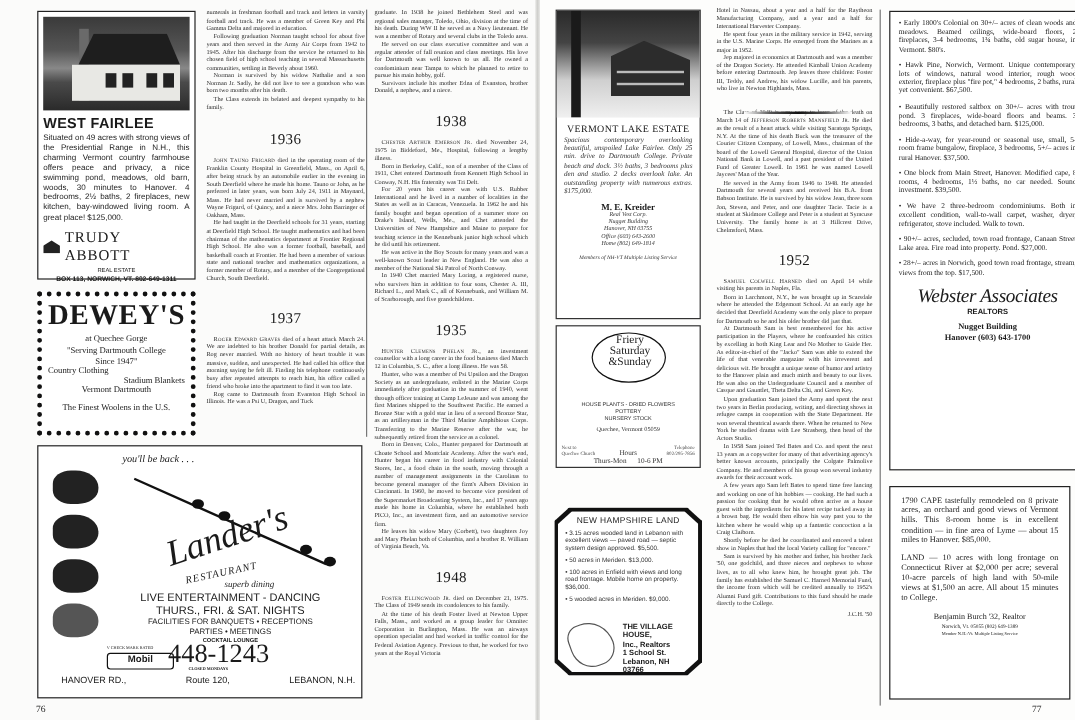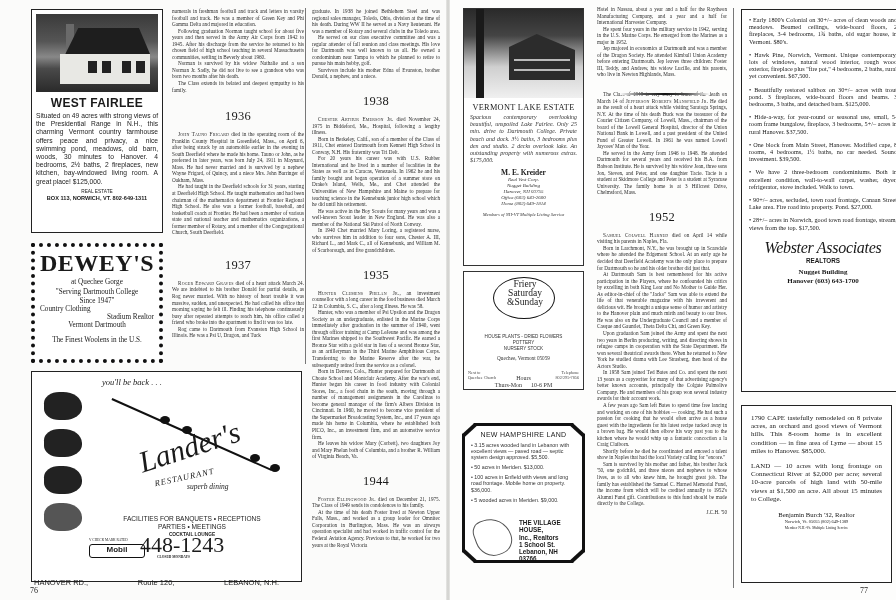--- a/index.html
+++ b/index.html
@@ -19,21 +19,21 @@
   .vline { position: absolute; width: 1px; background: #777; }
 
   
   .wf { left: 31px; top: 9px; width: 132px; height: 224px; padding: 4px 4px; }
   .photo { background: linear-gradient(180deg,#3a3a3a 0%,#555 35%,#888 55%,#4a4a4a 70%,#2a2a2a 100%); position: relative; overflow: hidden; }
   .wf .photo { height: 78px; }
   .house-roof { position: absolute; left: 22px; top: 14px; width: 92px; height: 26px; background: #1e1e1e; clip-path: polygon(8% 100%, 22% 0, 88% 0, 100% 100%); }
   .house-wall { position: absolute; left: 24px; top: 40px; width: 90px; height: 30px; background: #e8e8e4; }
   .house-win { position: absolute; top: 47px; width: 9px; height: 12px; background: #222; }
   .chimney { position: absolute; left: 30px; top: 10px; width: 8px; height: 60px; background: #6a6a6a; }
-  .wf-title { font-family: "Liberation Sans", sans-serif; font-weight: bold; font-size: 12px; text-align: center; margin-top: 4px; letter-spacing: 0.3px; }
+  .wf-title { font-family: "Liberation Sans", sans-serif; font-weight: bold; font-size: 12px; text-align: left; margin-top: 4px; letter-spacing: 0.3px; }
   .wf-body { font-family: "Liberation Sans", sans-serif; font-size: 6.7px; line-height: 8.2px; text-align: justify; margin-top: 2px; color: #222; }
   .wf-logo { display: flex; align-items: center; gap: 4px; margin-top: 5px; }
   .wf-logo-icon { width: 14px; height: 11px; background: #222; clip-path: polygon(0 40%, 50% 0, 100% 40%, 100% 100%, 0 100%); }
   .wf-logo-text { font-family: "Liberation Serif", serif; font-size: 12.5px; letter-spacing: 0.8px; }
   .wf-sub { font-family: "Liberation Sans", sans-serif; font-size: 4.8px; text-align: center; margin-top: 3px; }
   .wf-addr { font-family: "Liberation Sans", sans-serif; font-weight: bold; font-size: 5.6px; text-align: center; margin-top: 1px; }
 
   
   .dw { left: 31px; top: 243px; width: 132px; height: 120px; border: none; padding: 8px 9px; background: #fff; }
   .diamond-border { position: absolute; inset: 0; border: 4px dotted #111; }
@@ -52,21 +52,21 @@
   .ld-skewer { position: absolute; left: 80px; top: 26px; width: 175px; height: 1.5px; background: #111; transform: rotate(24deg); transform-origin: left center; }
   .ld-skewer-item { position: absolute; width: 10px; height: 8px; background: #111; border-radius: 50%; }
   .ld-superb { position: absolute; left: 155px; top: 110px; font-style: italic; font-size: 7.5px; }
   .ld-live { position: absolute; left: 60px; top: 121px; width: 200px; text-align: center; font-family: "Liberation Sans", sans-serif; font-size: 9.2px; line-height: 10.5px; }
   .ld-fac { position: absolute; left: 60px; top: 143px; width: 200px; text-align: center; font-family: "Liberation Sans", sans-serif; font-size: 6.6px; line-height: 7.6px; }
   .ld-cocktail { position: absolute; left: 60px; top: 160px; width: 200px; text-align: center; font-family: "Liberation Sans", sans-serif; font-weight: bold; font-size: 4.8px; }
   .ld-check { position: absolute; left: 57px; top: 166px; font-size: 3.5px; }
   .ld-mobil { position: absolute; left: 57px; top: 172px; width: 56px; height: 14px; border: 1.5px solid #111; border-radius: 3px; font-family: "Liberation Sans", sans-serif; font-weight: bold; font-size: 8px; text-align: center; line-height: 9px; }
   .ld-phone { position: absolute; left: 108px; top: 162px; font-family: "Liberation Serif", serif; font-size: 22px; line-height: 22px; }
   .ld-closed { position: absolute; left: 125px; top: 183px; font-size: 3.5px; font-weight: bold; }
-  .ld-addr { position: absolute; left: 2px; top: 190px; width: 245px; display: flex; justify-content: space-between; font-family: "Liberation Sans", sans-serif; font-size: 7.5px; margin-top: 16px; }
+  .ld-addr { position: absolute; left: 19px; top: 190px; width: 245px; display: flex; justify-content: space-between; font-family: "Liberation Sans", sans-serif; font-size: 7.5px; }
 
   
   .vl { left: 463px; top: 8px; width: 121px; height: 258px; padding: 0; border: 1px solid #333; }
   .vl .photo { height: 89px; background: linear-gradient(180deg,#2a2a2a 0%,#444 30%,#cfcfcf 65%,#f0f0f0 100%); }
   .chalet { position: absolute; left: 45px; top: 25px; width: 66px; height: 46px; background: #2c2c2c; clip-path: polygon(0 28%, 42% 0, 100% 35%, 100% 100%, 0 100%); }
   .chalet-rail { position: absolute; left: 50px; height: 2px; width: 56px; background: #bbb; }
   .tree { position: absolute; width: 8px; background: #1a1a1a; top: 0; height: 89px; }
   .vl-title { font-family: "Liberation Serif", serif; font-size: 8.3px; text-align: center; margin-top: 5px; letter-spacing: 0.3px; }
   .vl-body { font-family: "Liberation Serif", serif; font-style: italic; font-size: 5.9px; line-height: 7.2px; text-align: justify; padding: 2px 6px 0; color: #333; }
   .vl-name { font-family: "Liberation Serif", serif; font-weight: bold; font-size: 7.5px; text-align: center; margin-top: 4px; }
@@ -118,32 +118,36 @@
     <div class="chimney"></div>
     <div class="house-roof"></div>
     <div class="house-wall"></div>
     <div class="house-win" style="left:52px"></div>
     <div class="house-win" style="left:66px"></div>
     <div class="house-win" style="left:86px"></div>
     <div class="house-win" style="left:100px"></div>
   </div>
   <div class="wf-title">WEST FAIRLEE</div>
   <div class="wf-body">Situated on 49 acres with strong views of the Presidential Range in N.H., this charming Vermont country farmhouse offers peace and privacy, a nice swimming pond, meadows, old barn, woods, 30 minutes to Hanover. 4 bedrooms, 2½ baths, 2 fireplaces, new kitchen, bay-windowed living room. A great place! $125,000.</div>
+  <div class="wf-logo">
+    <span class="wf-logo-icon"></span>
+    <span class="wf-logo-text">TRUDY ABBOTT</span>
+  </div>
   <div class="wf-sub">REAL ESTATE</div>
   <div class="wf-addr">BOX 113, NORWICH, VT.   802-649-1311</div>
 </div>
 
 <div class="box dw">
   <div class="diamond-border"></div>
   <div class="dw-title">DEWEY'S</div>
   <div class="dw-line" style="margin-top:3px">at Quechee Gorge</div>
   <div class="dw-line" style="margin-top:2px">"Serving Dartmouth College</div>
   <div class="dw-line">Since 1947"</div>
   <div class="dw-line left">Country Clothing</div>
-  <div class="dw-line right">Stadium Realtor</div>
+  <div class="dw-line right">Stadium Blankets</div>
   <div class="dw-line">Vermont Dartmouth</div>
   <div class="dw-line" style="margin-top:6px">The Finest Woolens in the U.S.</div>
 </div>
 
 <div class="col" style="left:172px; top:8px; width:132px;">
   <p style="text-indent:0">numerals in freshman football and track and letters in varsity football and track. He was a member of Green Key and Phi Gamma Delta and majored in education.</p>
   <p>Following graduation Norman taught school for about five years and then served in the Army Air Corps from 1942 to 1945. After his discharge from the service he returned to his chosen field of high school teaching in several Massachusetts communities, settling in Beverly about 1960.</p>
   <p>Norman is survived by his widow Nathalie and a son Norman Jr. Sadly, he did not live to see a grandson who was born two months after his death.</p>
   <p>The Class extends its belated and deepest sympathy to his family.</p>
   <div class="year" style="margin-top:16px">1936</div>
@@ -163,41 +167,45 @@
   <p><span class="sc">Chester Arthur Emerson Jr.</span><span> died November 24, 1975 in Biddeford, Me., Hospital, following a lengthy illness.</span></p>
   <p>Born in Berkeley, Calif., son of a member of the Class of 1911, Chet entered Dartmouth from Kennett High School in Conway, N.H. His fraternity was Tri Delt.</p>
   <p>For 20 years his career was with U.S. Rubber International and he lived in a number of localities in the States as well as in Caracas, Venezuela. In 1962 he and his family bought and began operation of a summer store on Drake's Island, Wells, Me., and Chet attended the Universities of New Hampshire and Maine to prepare for teaching science in the Kennebunk junior high school which he did until his retirement.</p>
   <p>He was active in the Boy Scouts for many years and was a well-known Scout leader in New England. He was also a member of the National Ski Patrol of North Conway.</p>
   <p>In 1940 Chet married Mary Loring, a registered nurse, who survives him in addition to four sons, Chester A. III, Richard L., and Mark C., all of Kennebunk, and William M. of Scarborough, and five grandchildren.</p>
   <div class="year">1935</div>
   <p><span class="sc">Hunter Clemens Phelan Jr.</span><span>, an investment counsellor with a long career in the food business died March 12 in Columbia, S. C., after a long illness. He was 58.</span></p>
   <p>Hunter, who was a member of Psi Upsilon and the Dragon Society as an undergraduate, enlisted in the Marine Corps immediately after graduation in the summer of 1940, went through officer training at Camp LeJeune and was among the first Marines shipped to the Southwest Pacific. He earned a Bronze Star with a gold star in lieu of a second Bronze Star, as an artilleryman in the Third Marine Amphibious Corps. Transferring to the Marine Reserve after the war, he subsequently retired from the service as a colonel.</p>
   <p>Born in Denver, Colo., Hunter prepared for Dartmouth at Choate School and Montclair Academy. After the war's end, Hunter began his career in food industry with Colonial Stores, Inc., a food chain in the south, moving through a number of management assignments in the Carolinas to become general manager of the firm's Albers Division in Cincinnati. In 1960, he moved to become vice president of the Supermarket Broadcasting System, Inc., and 17 years ago made his home in Columbia, where he established both PICO, Inc., an investment firm, and an automotive service firm.</p>
   <p>He leaves his widow Mary (Corbett), two daughters Joy and Mary Phelan both of Columbia, and a brother R. William of Virginia Beach, Va.</p>
-  <div class="year">1944</div>
+  <div class="year">1948</div>
   <p><span class="sc">Foster Ellingwood Jr.</span><span> died on December 21, 1975. The Class of 1949 sends its condolences to his family.</span></p>
   <p>At the time of his death Foster lived at Newton Upper Falls, Mass., and worked as a group leader for Omnitec Corporation in Burlington, Mass. He was an airways operation specialist and had worked in traffic control for the Federal Aviation Agency. Previous to that, he worked for two years at the Royal Victoria</p>
 </div>
 
 <div class="box ld">
   <div class="ld-tag">you'll be back . . .</div>
   <div class="ld-icons">
     <div class="ld-ico"></div>
     <div class="ld-ico"></div>
     <div class="ld-ico"></div>
     <div class="ld-ico" style="background:#555"></div>
   </div>
   <div class="ld-skewer"></div>
   <div class="ld-skewer-item" style="left:128px; top:44px;"></div>
   <div class="ld-skewer-item" style="left:150px; top:54px;"></div>
   <div class="ld-skewer-item" style="left:218px; top:82px;"></div>
   <div class="ld-skewer-item" style="left:238px; top:92px;"></div>
   <div class="ld-script">Lander's</div>
   <div class="ld-rest">RESTAURANT</div>
   <div class="ld-superb">superb dining</div>
+  <div class="ld-live">
+    <div>LIVE ENTERTAINMENT - DANCING</div>
+    <div>THURS., FRI. &amp; SAT. NIGHTS</div>
+  </div>
   <div class="ld-fac">
     <div>FACILITIES FOR BANQUETS • RECEPTIONS</div>
     <div>PARTIES • MEETINGS</div>
   </div>
   <div class="ld-cocktail">COCKTAIL LOUNGE</div>
   <div class="ld-check">V CHECK MARK RATED</div>
   <div class="ld-mobil">Mobil</div>
   <div class="ld-phone">448-1243</div>
   <div class="ld-closed">CLOSED MONDAYS</div>
   <div class="ld-addr">

